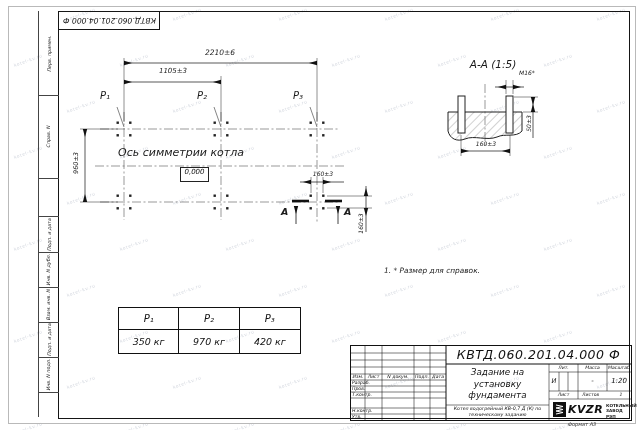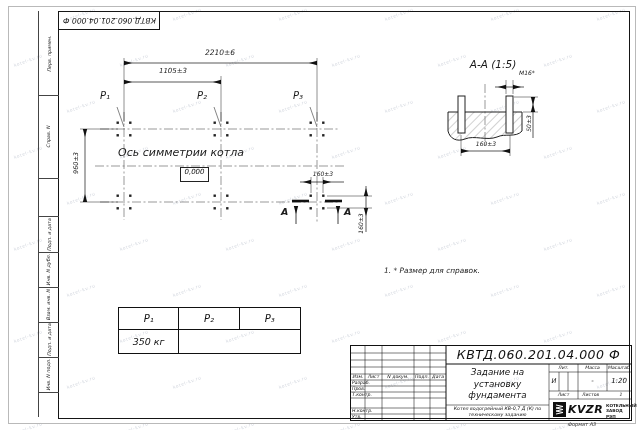--- a/index.html
+++ b/index.html
@@ -262,20 +262,22 @@
   <div class="dtext c" style="left:448px;top:58px;width:90px;font-size:10.5px">А-А (1:5)</div>
   <div class="dtext" style="left:519px;top:69px;font-size:6px">М16*</div>
   <div class="dtext c" style="left:508px;top:120px;width:40px;font-size:6px;transform:rotate(-90deg)">50±3</div>
   <div class="dtext c" style="left:464px;top:140px;width:44px;font-size:6px">160±3</div>
 
   <div class="ltable">
     <div class="hd">P₁</div>
     <div class="hd">P₂</div>
     <div class="hd">P₃</div>
     <div>350 кг</div>
+    <div>970 кг</div>
+    <div>420 кг</div>
   </div>
 
   <div class="notes">
     <p>1. * Размер для справок.</p>
   </div>
 
   <div class="tblock">
     <svg class="abs" style="left:0;top:0" width="280" height="74" viewBox="0 0 280 74">
       <g stroke="#111" stroke-width="1">
         <line x1="95" y1="0" x2="95" y2="74"></line>

